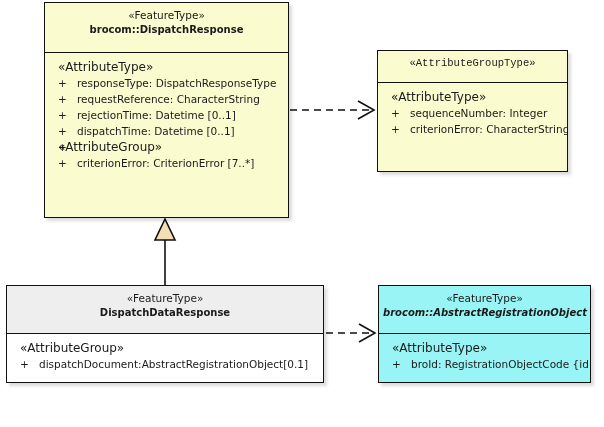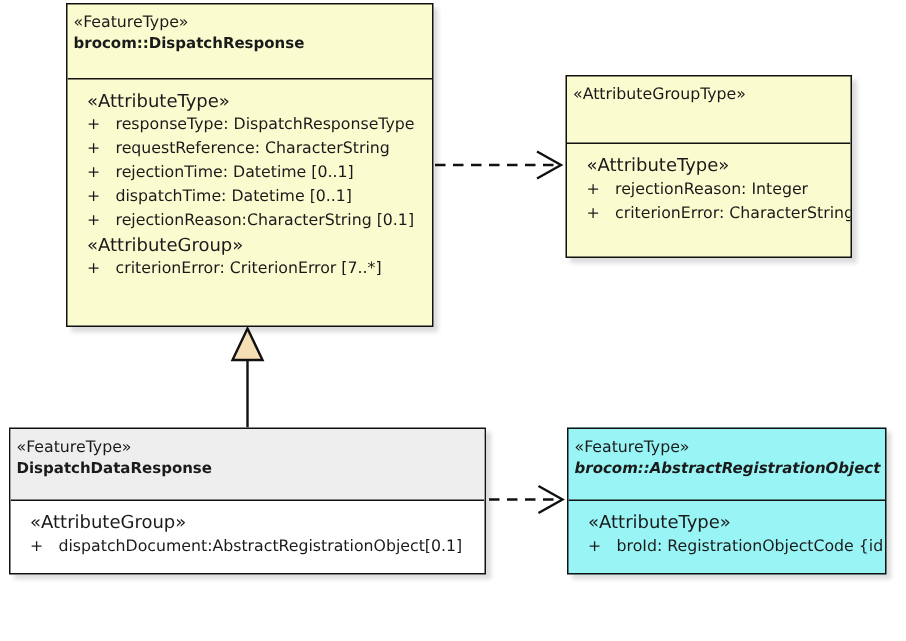--- a/index.html
+++ b/index.html
@@ -24,21 +24,21 @@
   .uml-class {
     position: absolute;
     box-sizing: border-box;
     border: 1.6px solid #111111;
     box-shadow: 3px 3px 3px rgba(0,0,0,0.14);
     overflow: hidden;
   }
   .uml-header {
     box-sizing: border-box;
     border-bottom: 1.6px solid #111111;
-    text-align: left;
+    text-align: center;
     padding: 5px 4px 6px 4px;
   }
   .stereotype {
     font-size: 10.5px;
     line-height: 14px;
     white-space: nowrap;
   }
   .classname {
     font-size: 10px;
     font-weight: bold;
@@ -77,21 +77,21 @@
   #cls-dispatch-response {
     left: 44px; top: 2px; width: 245px; height: 216px;
     background: #fbfbd0;
   }
   #cls-dispatch-response .uml-header { height: 50px; }
 
   #cls-criterion-error {
     left: 377px; top: 50px; width: 191px; height: 122px;
     background: #fbfbd0;
   }
-  #cls-criterion-error .uml-header { height: 45px; }
+  #cls-criterion-error .uml-header { height: 32px; font-family: Liberation Mono, monospace; }
 
   #cls-dispatch-data-response {
     left: 6px; top: 285px; width: 318px; height: 98px;
     background: #ffffff;
   }
   #cls-dispatch-data-response .uml-header {
     height: 48px;
     background: #eeeeee;
   }
 
@@ -140,39 +140,38 @@
     <div class="attr-row">
       <span class="attr-vis">+</span>
       <span>rejectionTime: Datetime [0..1]</span>
     </div>
     <div class="attr-row">
       <span class="attr-vis">+</span>
       <span>dispatchTime: Datetime [0..1]</span>
     </div>
     <div class="attr-row">
       <span class="attr-vis">+</span>
-      <span>rejectionReason:CharacterString [0.1]</span>
     </div>
     <div class="group-label">«AttributeGroup»</div>
     <div class="attr-row">
       <span class="attr-vis">+</span>
       <span>criterionError: CriterionError [7..*]</span>
     </div>
   </div>
 </div>
 
 <div class="uml-class" id="cls-criterion-error">
   <div class="uml-header">
     <div class="stereotype">«AttributeGroupType»</div>
   </div>
   <div class="uml-body">
     <div class="group-label">«AttributeType»</div>
     <div class="attr-row">
       <span class="attr-vis">+</span>
-      <span>rejectionReason: Integer</span>
+      <span>sequenceNumber: Integer</span>
     </div>
     <div class="attr-row">
       <span class="attr-vis">+</span>
       <span>criterionError: CharacterString</span>
     </div>
   </div>
 </div>
 
 <div class="uml-class" id="cls-dispatch-data-response">
   <div class="uml-header">

